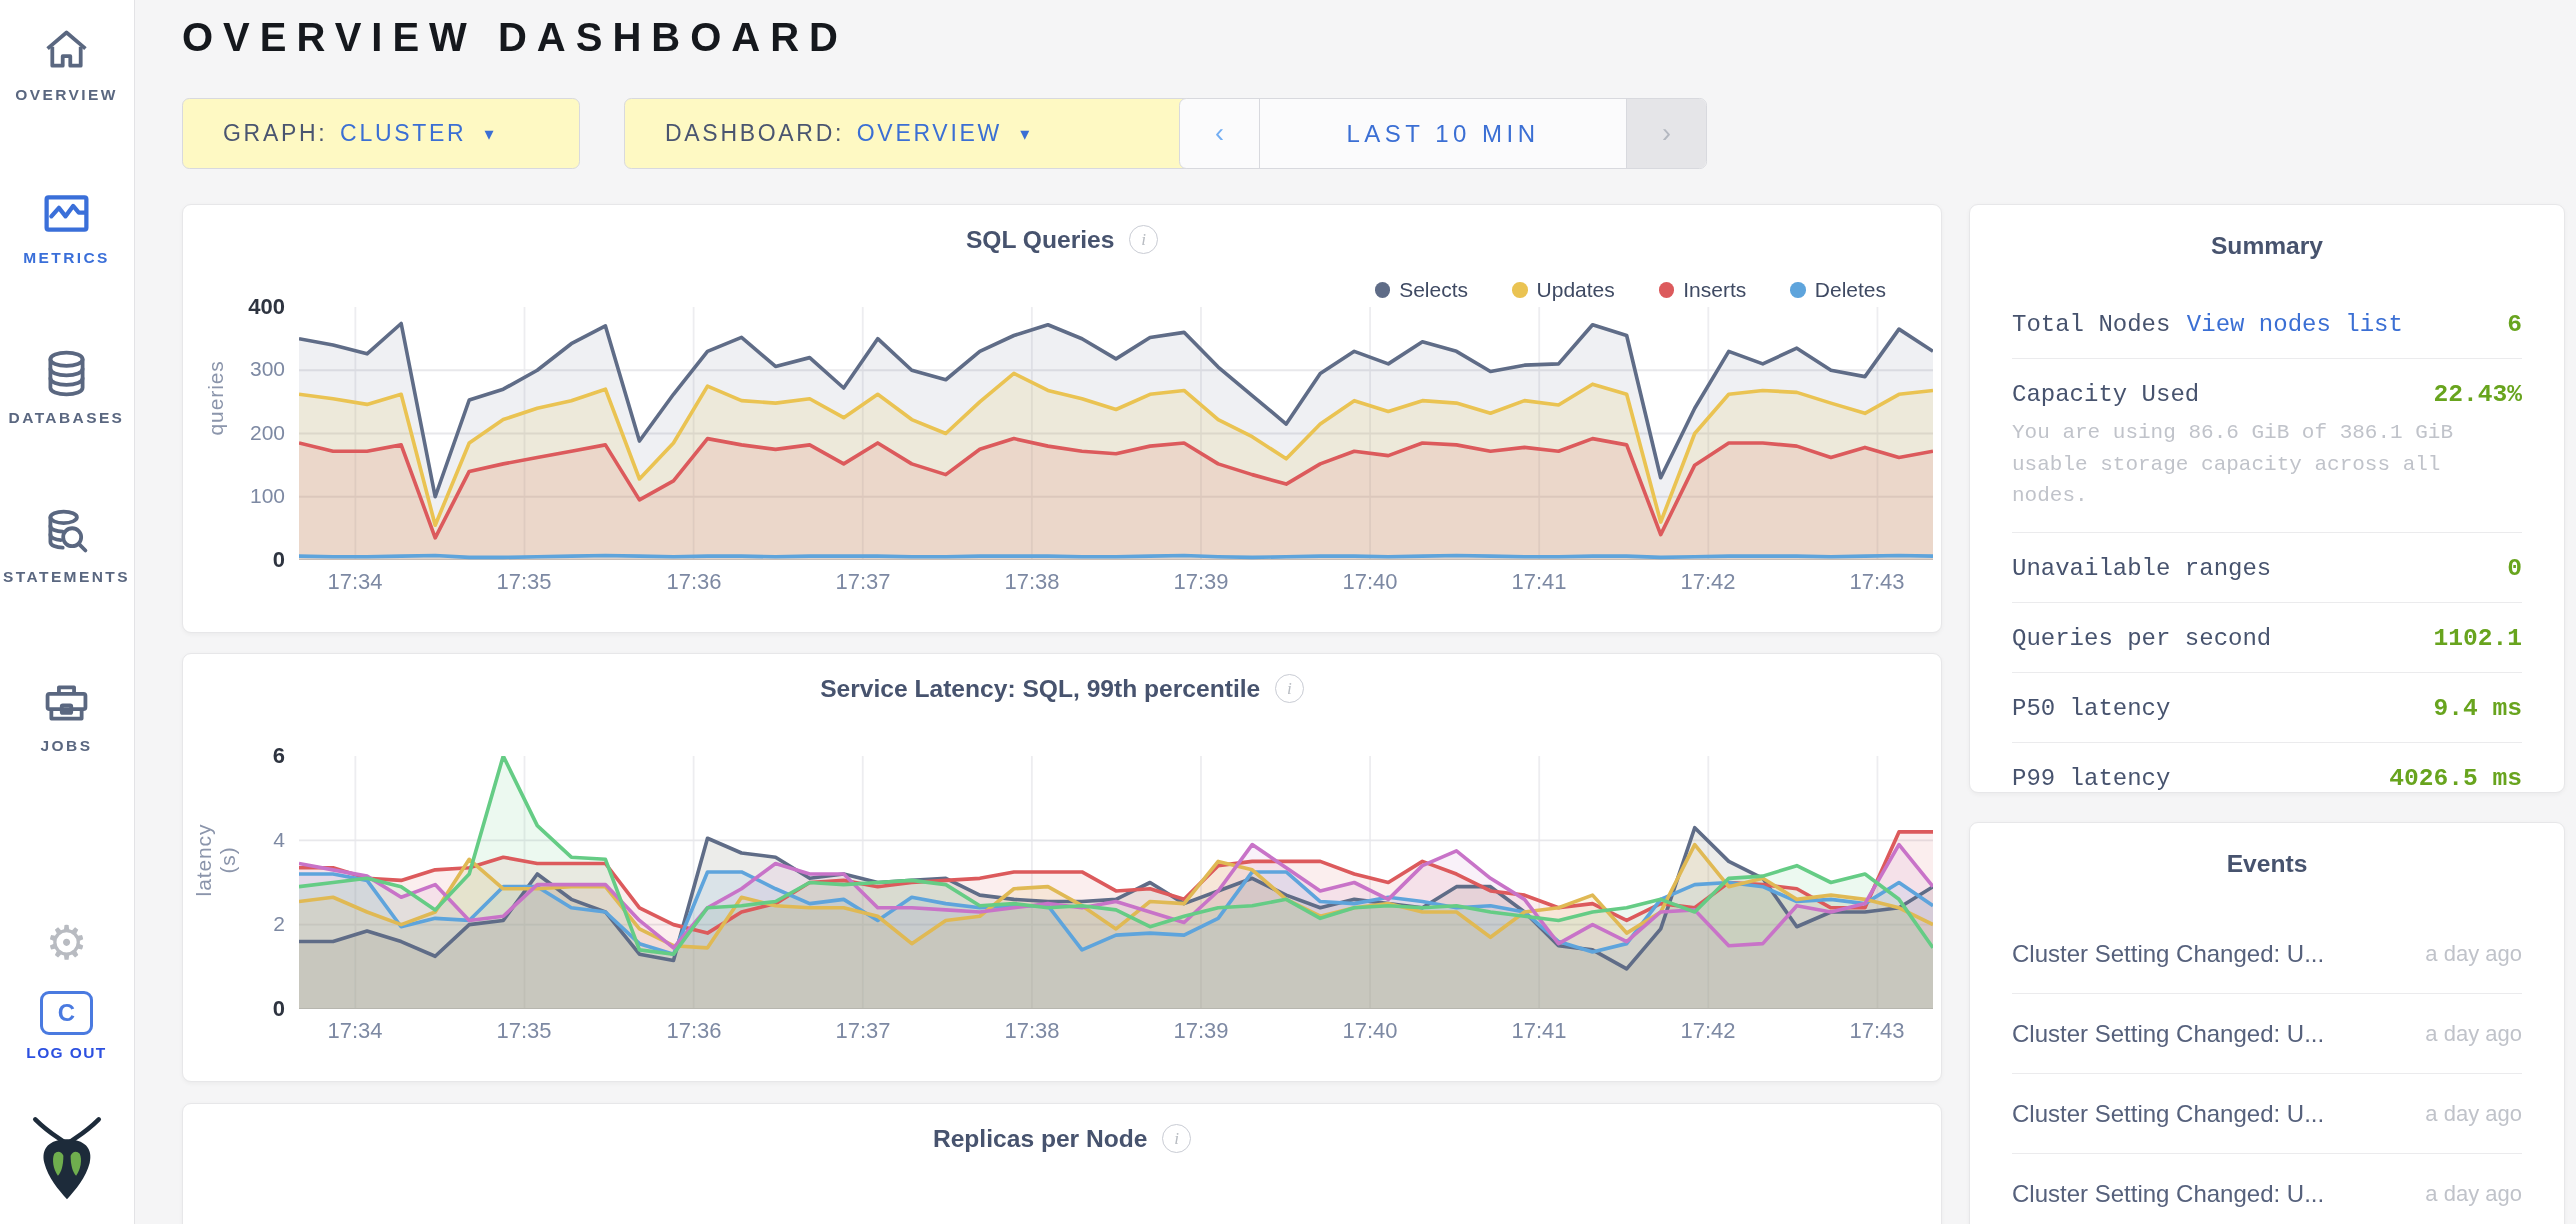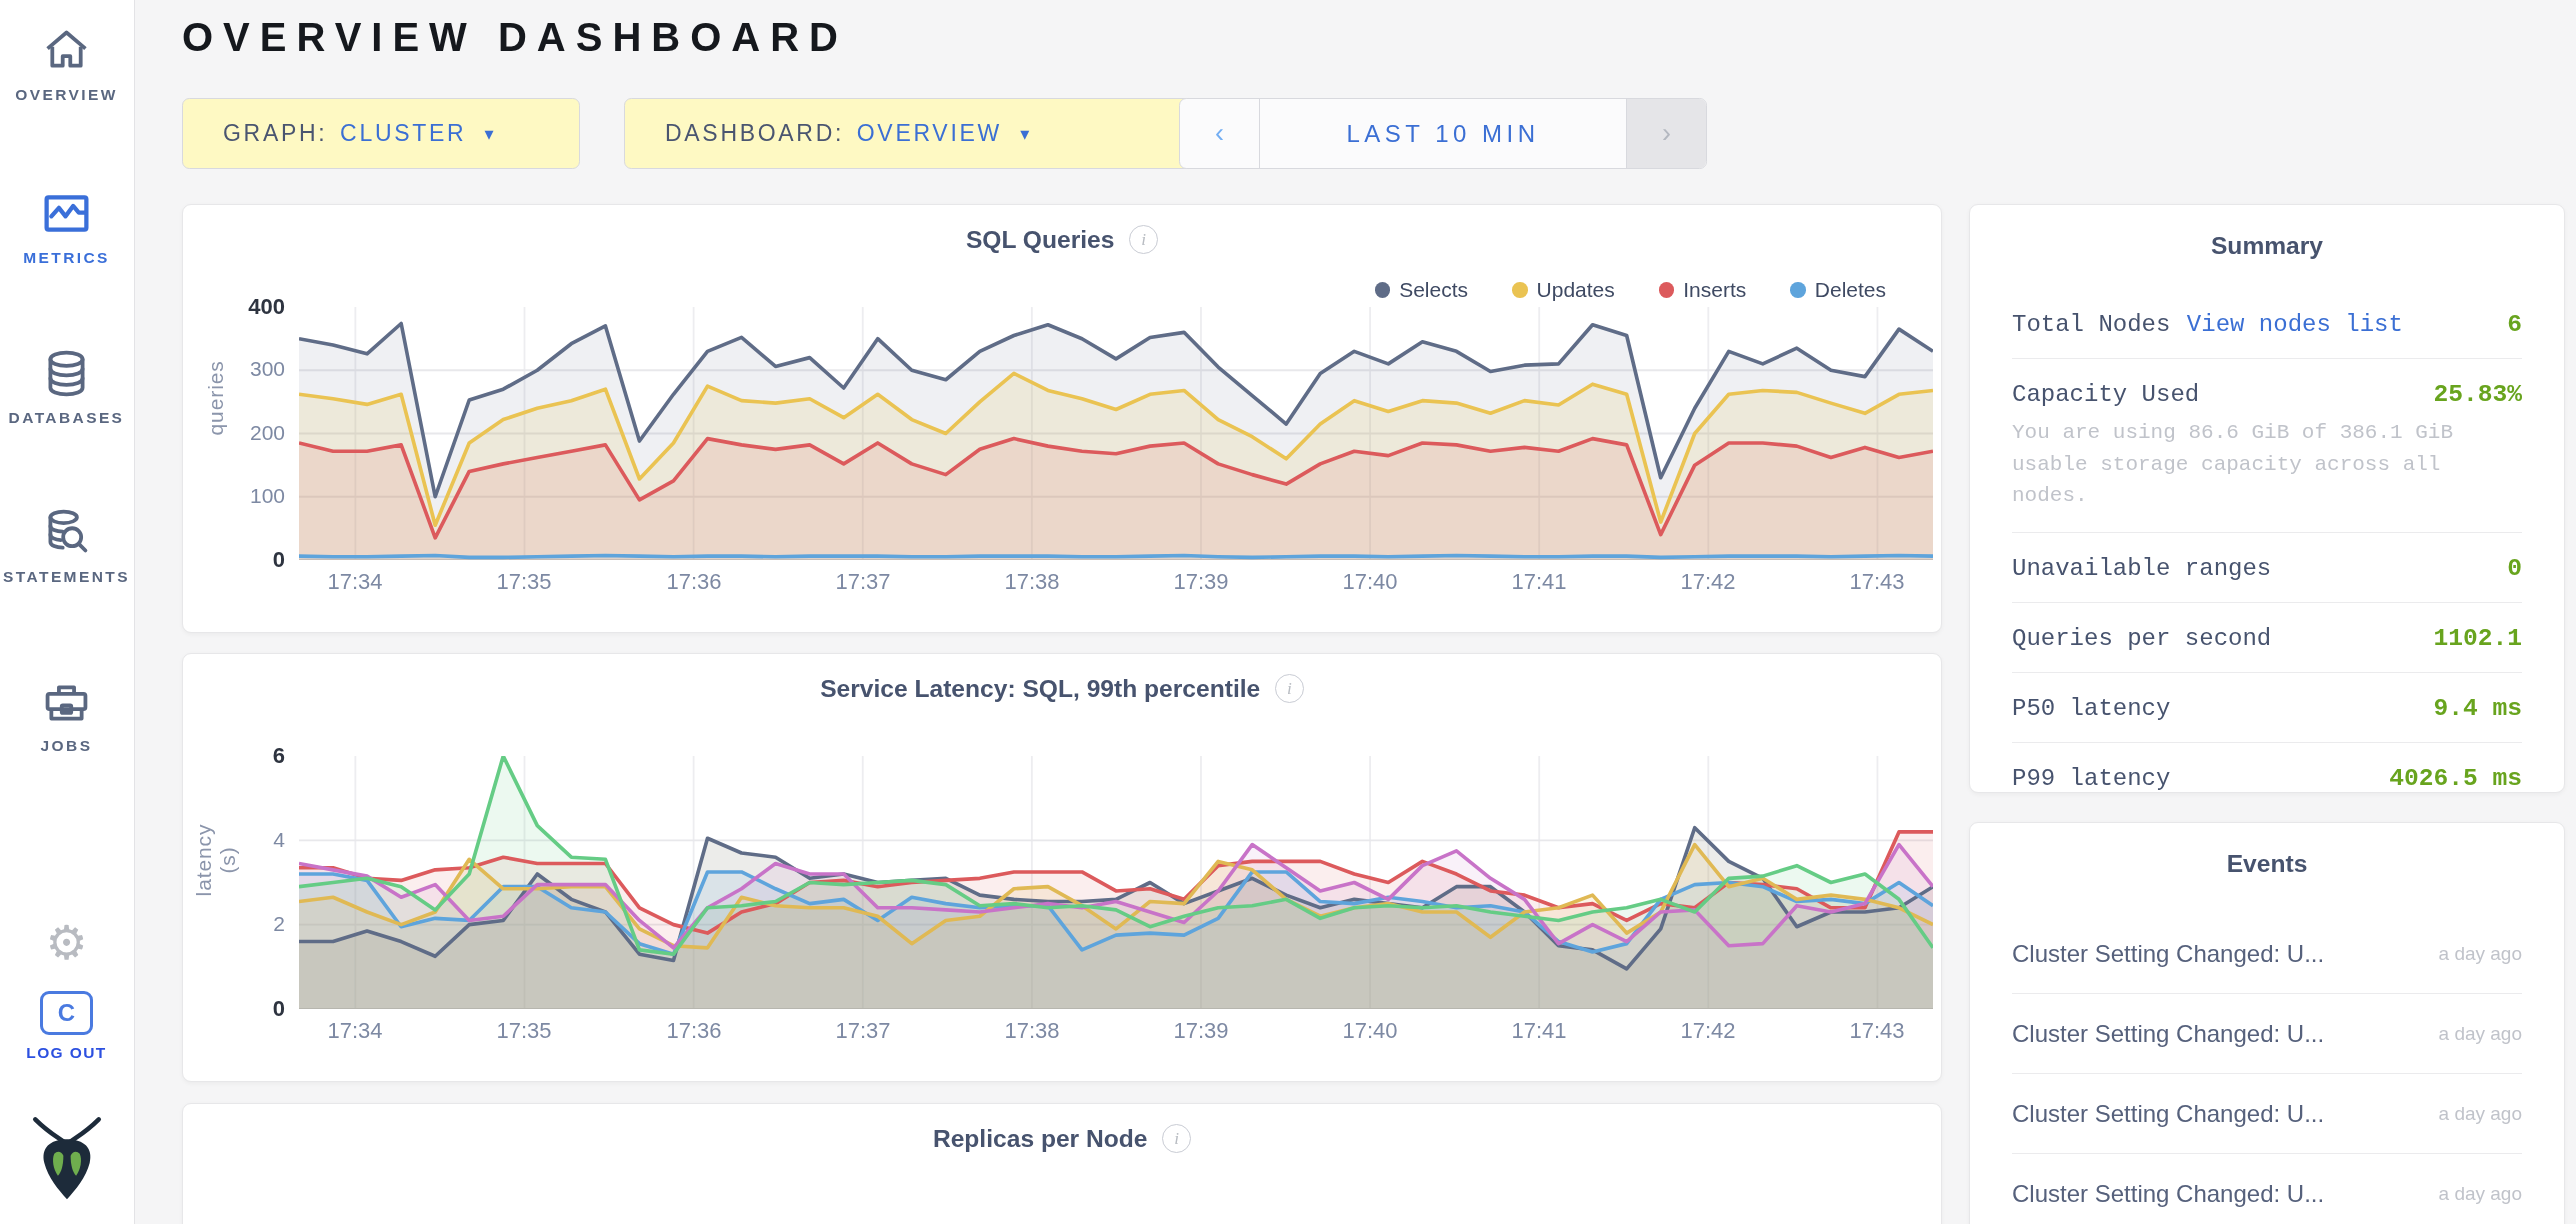--- a/index.html
+++ b/index.html
@@ -78,21 +78,21 @@
   .summary-row:last-child { border-bottom:none; }
   .sr-main { display:flex; align-items:baseline; }
   .sr-label { font-size:24px; color:#47536e; }
   .sr-link { font-size:24px; color:#3b6fd4; margin-left:16.4px; cursor:pointer; }
   .sr-value { margin-left:auto; font-size:24.6px; font-weight:700; color:#68a41e; }
   .sr-note { margin-top:9px; font-size:21px; line-height:1.5; color:#c0c3ca; }
   #events-rows { position:absolute; top:91px; left:42px; right:42px; }
   .event-row { display:flex; align-items:center; padding:25.5px 0;
     border-bottom:1.8px solid #ebebed; cursor:pointer; }
   .ev-label { font-size:24px; color:#56617c; }
-  .ev-time { margin-left:auto; font-size:19px; color:#c0c3ca; }
+  .ev-time { margin-left:auto; font-size:22px; color:#c0c3ca; }
 
   svg.icon { display:block; }
 </style>
 </head>
 <body>
 
 <div id="page">
 
   <nav id="sidebar">
 
@@ -326,21 +326,21 @@
         <div class="summary-row">
           <div class="sr-main">
             <span class="sr-label">Total Nodes</span>
             <span class="sr-link">View nodes list</span>
             <span class="sr-value">6</span>
           </div>
         </div>
         <div class="summary-row">
           <div class="sr-main">
             <span class="sr-label">Capacity Used</span>
-            <span class="sr-value">25.83%</span>
+            <span class="sr-value">22.43%</span>
           </div>
           <div class="sr-note">You are using 86.6 GiB of 386.1 GiB usable storage capacity across all nodes.</div>
         </div>
         <div class="summary-row">
           <div class="sr-main">
             <span class="sr-label">Unavailable ranges</span>
             <span class="sr-value">0</span>
           </div>
         </div>
         <div class="summary-row">

